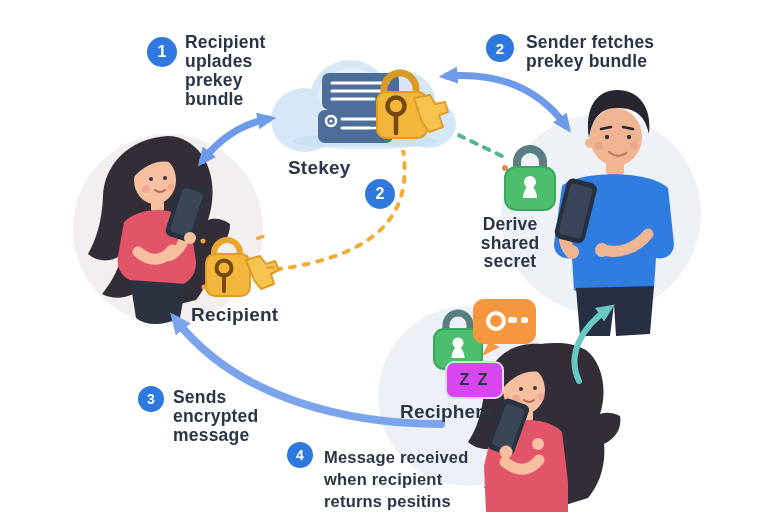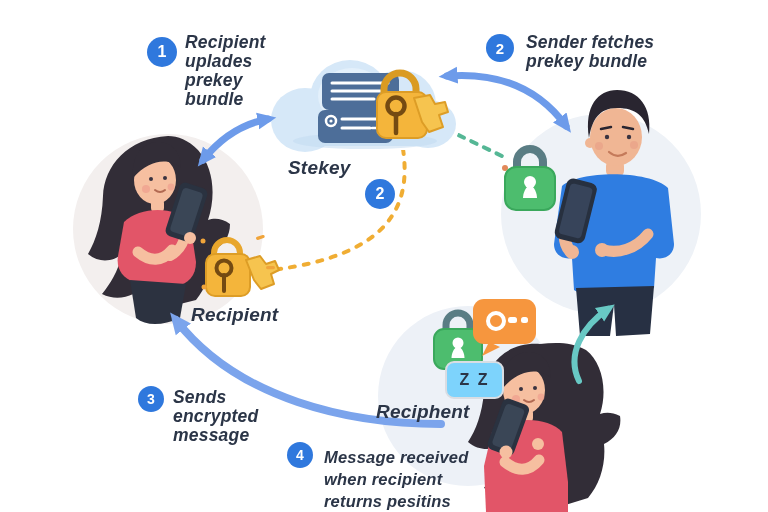--- a/index.html
+++ b/index.html
@@ -1,28 +1,28 @@
 <!DOCTYPE html>
 <html style="--text: #2b3547; --badge_blue: #2f78dd; --arrow_blue: #6d9bea; --arrow_teal: #68c8c4; --dash_yellow: #f0ad33; --dash_teal: #55b795; --cloud_fill: #d6e8f8; --bubble_slate: #4d6e99; --gold: #f4b53b; --lock_green: #4dbd6e; --bubble_orange: #f6963e; --shirt_blue: #2f7de1; --top_red: #e25568;"><head>
 <meta charset="utf-8">
 <style>
   html,body{margin:0;padding:0;background:#fff;}
   #canvas{position:relative;width:768px;height:512px;background:#ffffff;overflow:hidden;
           font-family:"Liberation Sans", sans-serif;}
   svg{position:absolute;left:0;top:0;}
   .lbl{position:absolute;font-weight:700;color:var(--text,#2b3547);
-       font-size:17.5px;line-height:19px;white-space:pre-line;letter-spacing:.2px;font-style:italic;}
+       font-size:17.5px;line-height:19px;white-space:pre-line;letter-spacing:.2px;}
   .lbl.big{font-size:19px;text-align:center;}
   .lbl.center{text-align:center;}
   .badge{position:absolute;background:var(--badge_blue,#2f78dd);color:#fff;border-radius:50%;
          display:flex;align-items:center;justify-content:center;font-weight:700;}
   .b30{width:30px;height:30px;font-size:16px;}
   .b28{width:28px;height:28px;font-size:15px;}
   .b26{width:26px;height:26px;font-size:14px;}
-  .zzbox{position:absolute;background:#7dd3fc;border:2px solid #d9dde3;border-radius:9px;
+  .zzbox{position:absolute;background:#d946ef;border:2px solid #d9dde3;border-radius:9px;
          display:flex;align-items:center;justify-content:center;font-weight:700;
          color:var(--text,#2b3547);font-size:16px;letter-spacing:2px;}
 </style>
 </head>
 <body>
 
 <div id="canvas">
 
 <svg width="768" height="512" viewBox="0 0 768 512">
   <defs>
@@ -206,18 +206,21 @@
 bundle</div>
 <div class="lbl" style="left:173px;top:388px;width:120px">Sends
 encrypted
 message</div>
 <div class="lbl" style="left:526px;top:33px;width:150px">Sender fetches
 prekey bundle</div>
 <div class="lbl" style="left:324px;top:446px;width:160px;font-size:16.5px;line-height:22px">Message received
 when recipient
 returns pesitins</div>
 <div class="lbl big" style="left:288px;top:158px">Stekey</div>
+<div class="lbl center" style="left:468px;top:215px;width:84px;line-height:18.5px">Derive
+shared
+secret</div>
 <div class="lbl big" style="left:191px;top:305px">Recipient</div>
-<div class="lbl big" style="left:376px;top:402px">Reciphent</div>
+<div class="lbl big" style="left:400px;top:402px">Reciphent</div>
 
 <div class="zzbox" style="left:445px;top:361px;width:55px;height:34px">Z Z</div>
 
 </div>
 
 </body></html>

